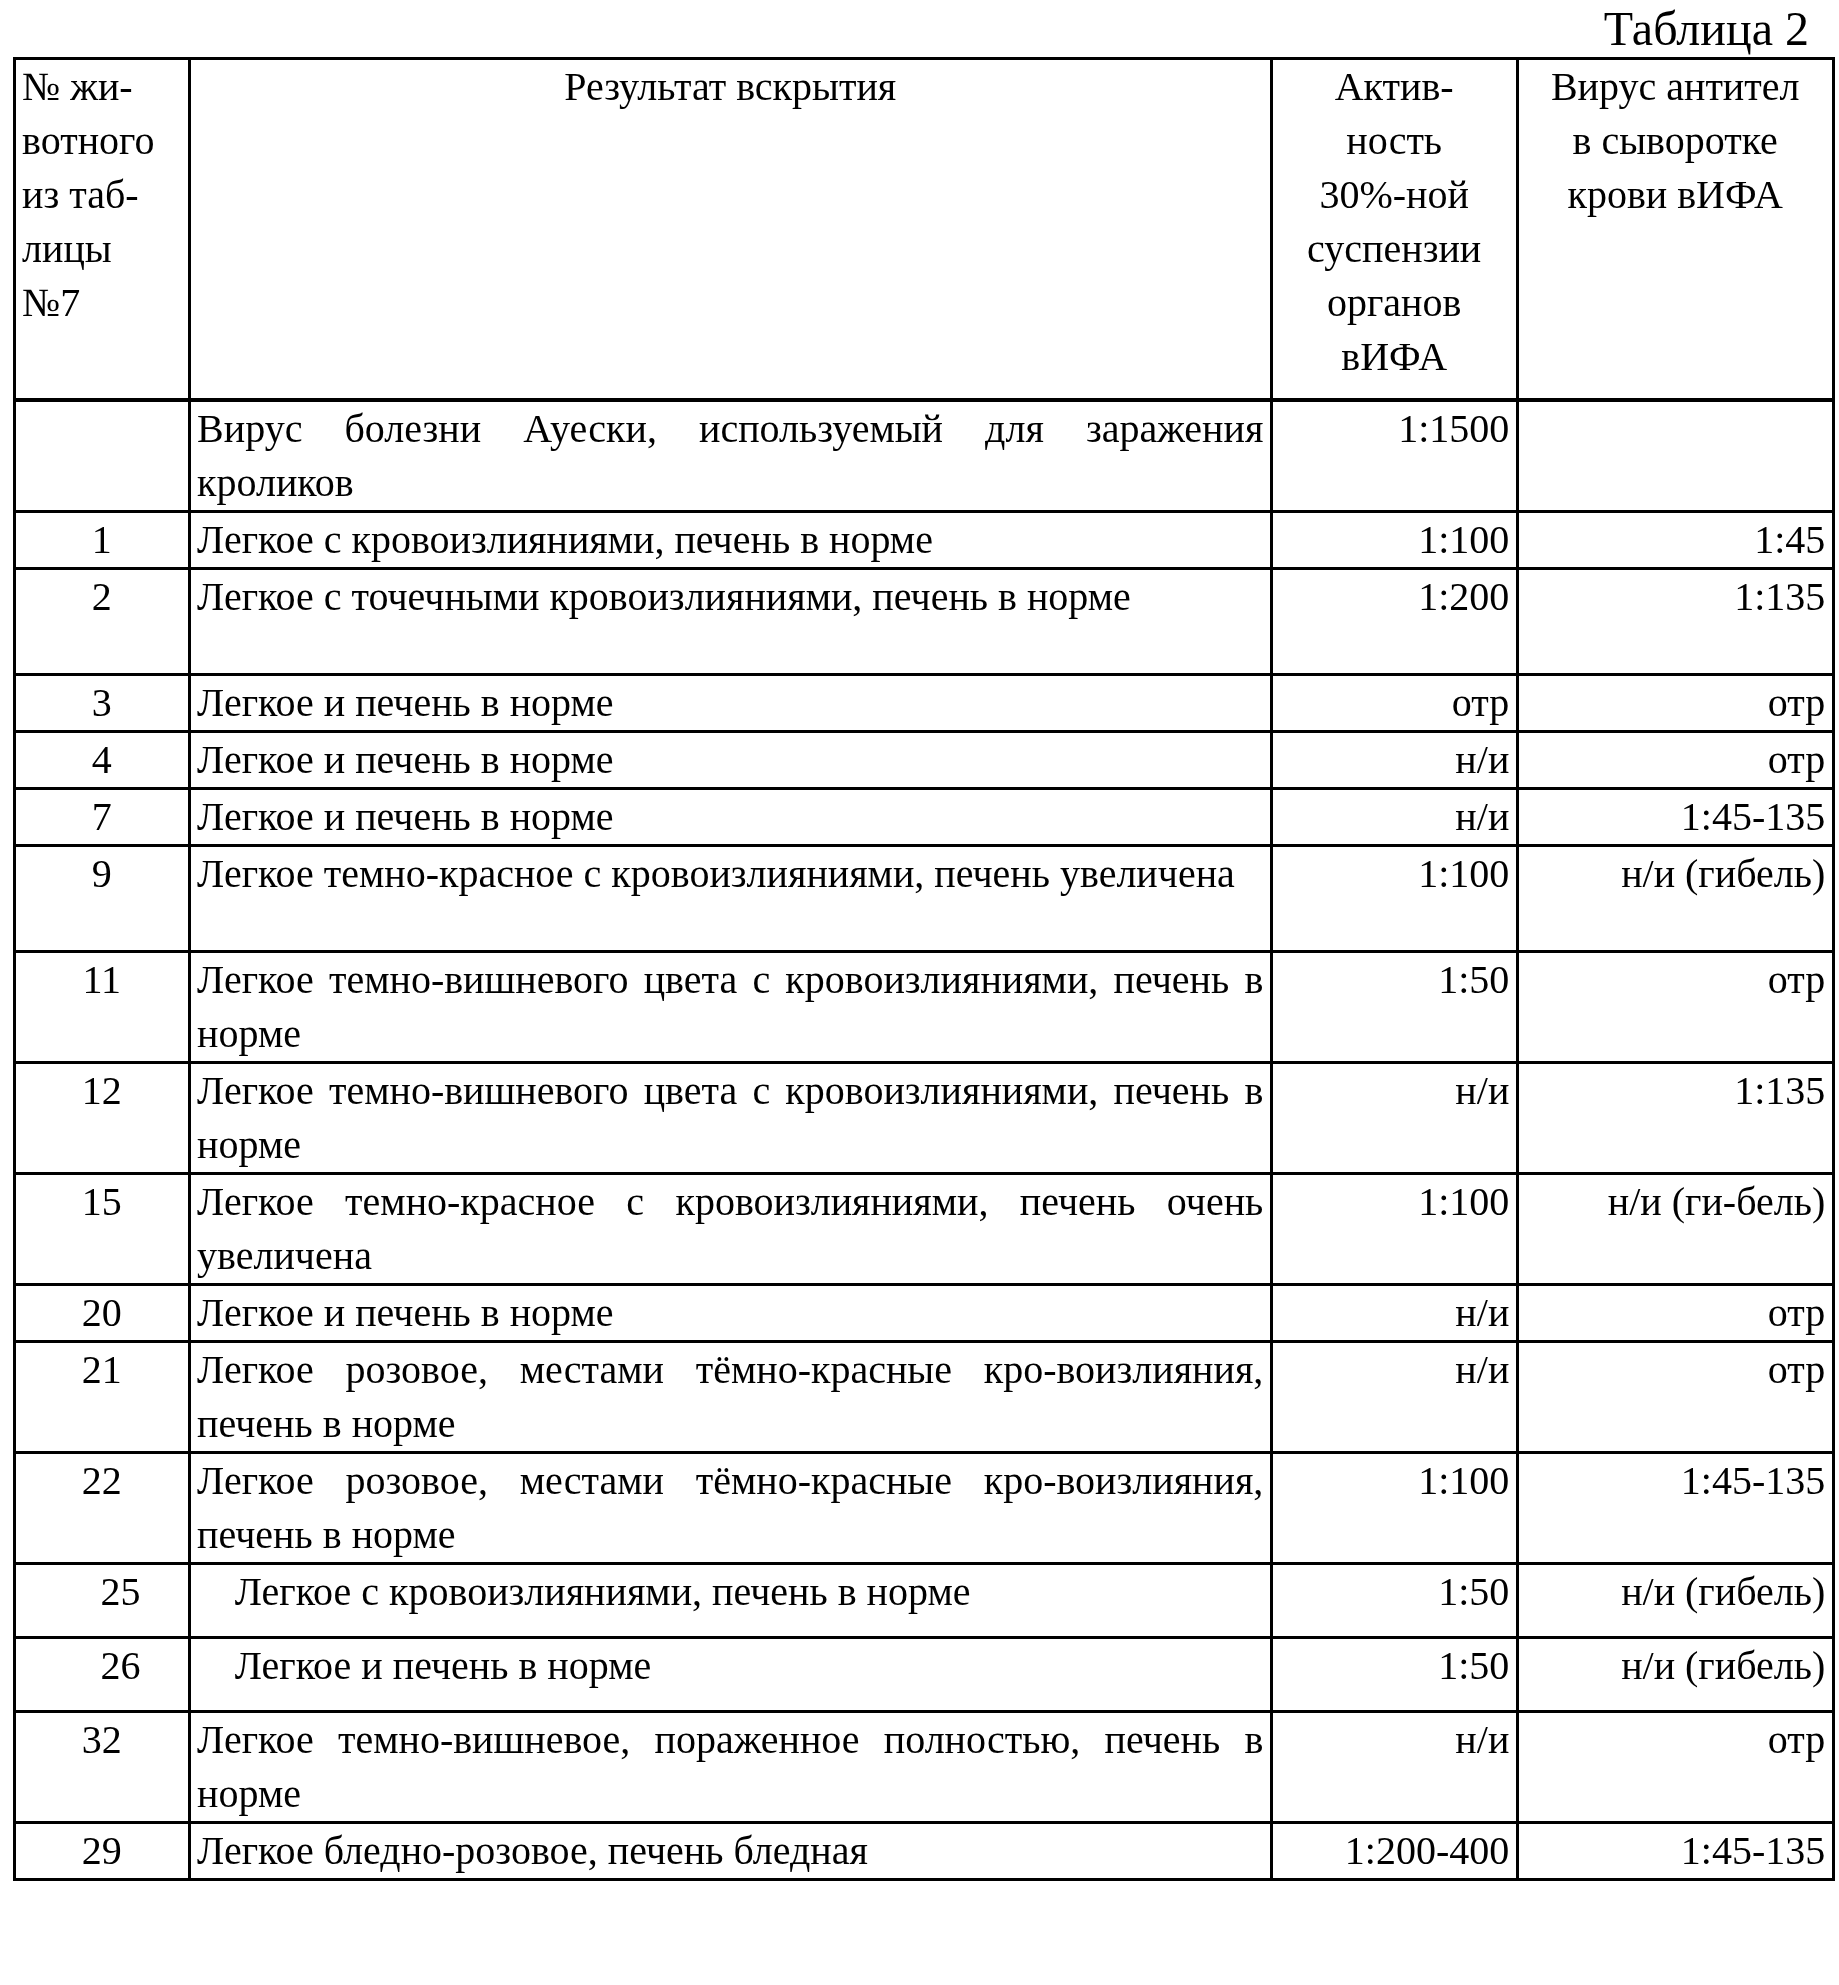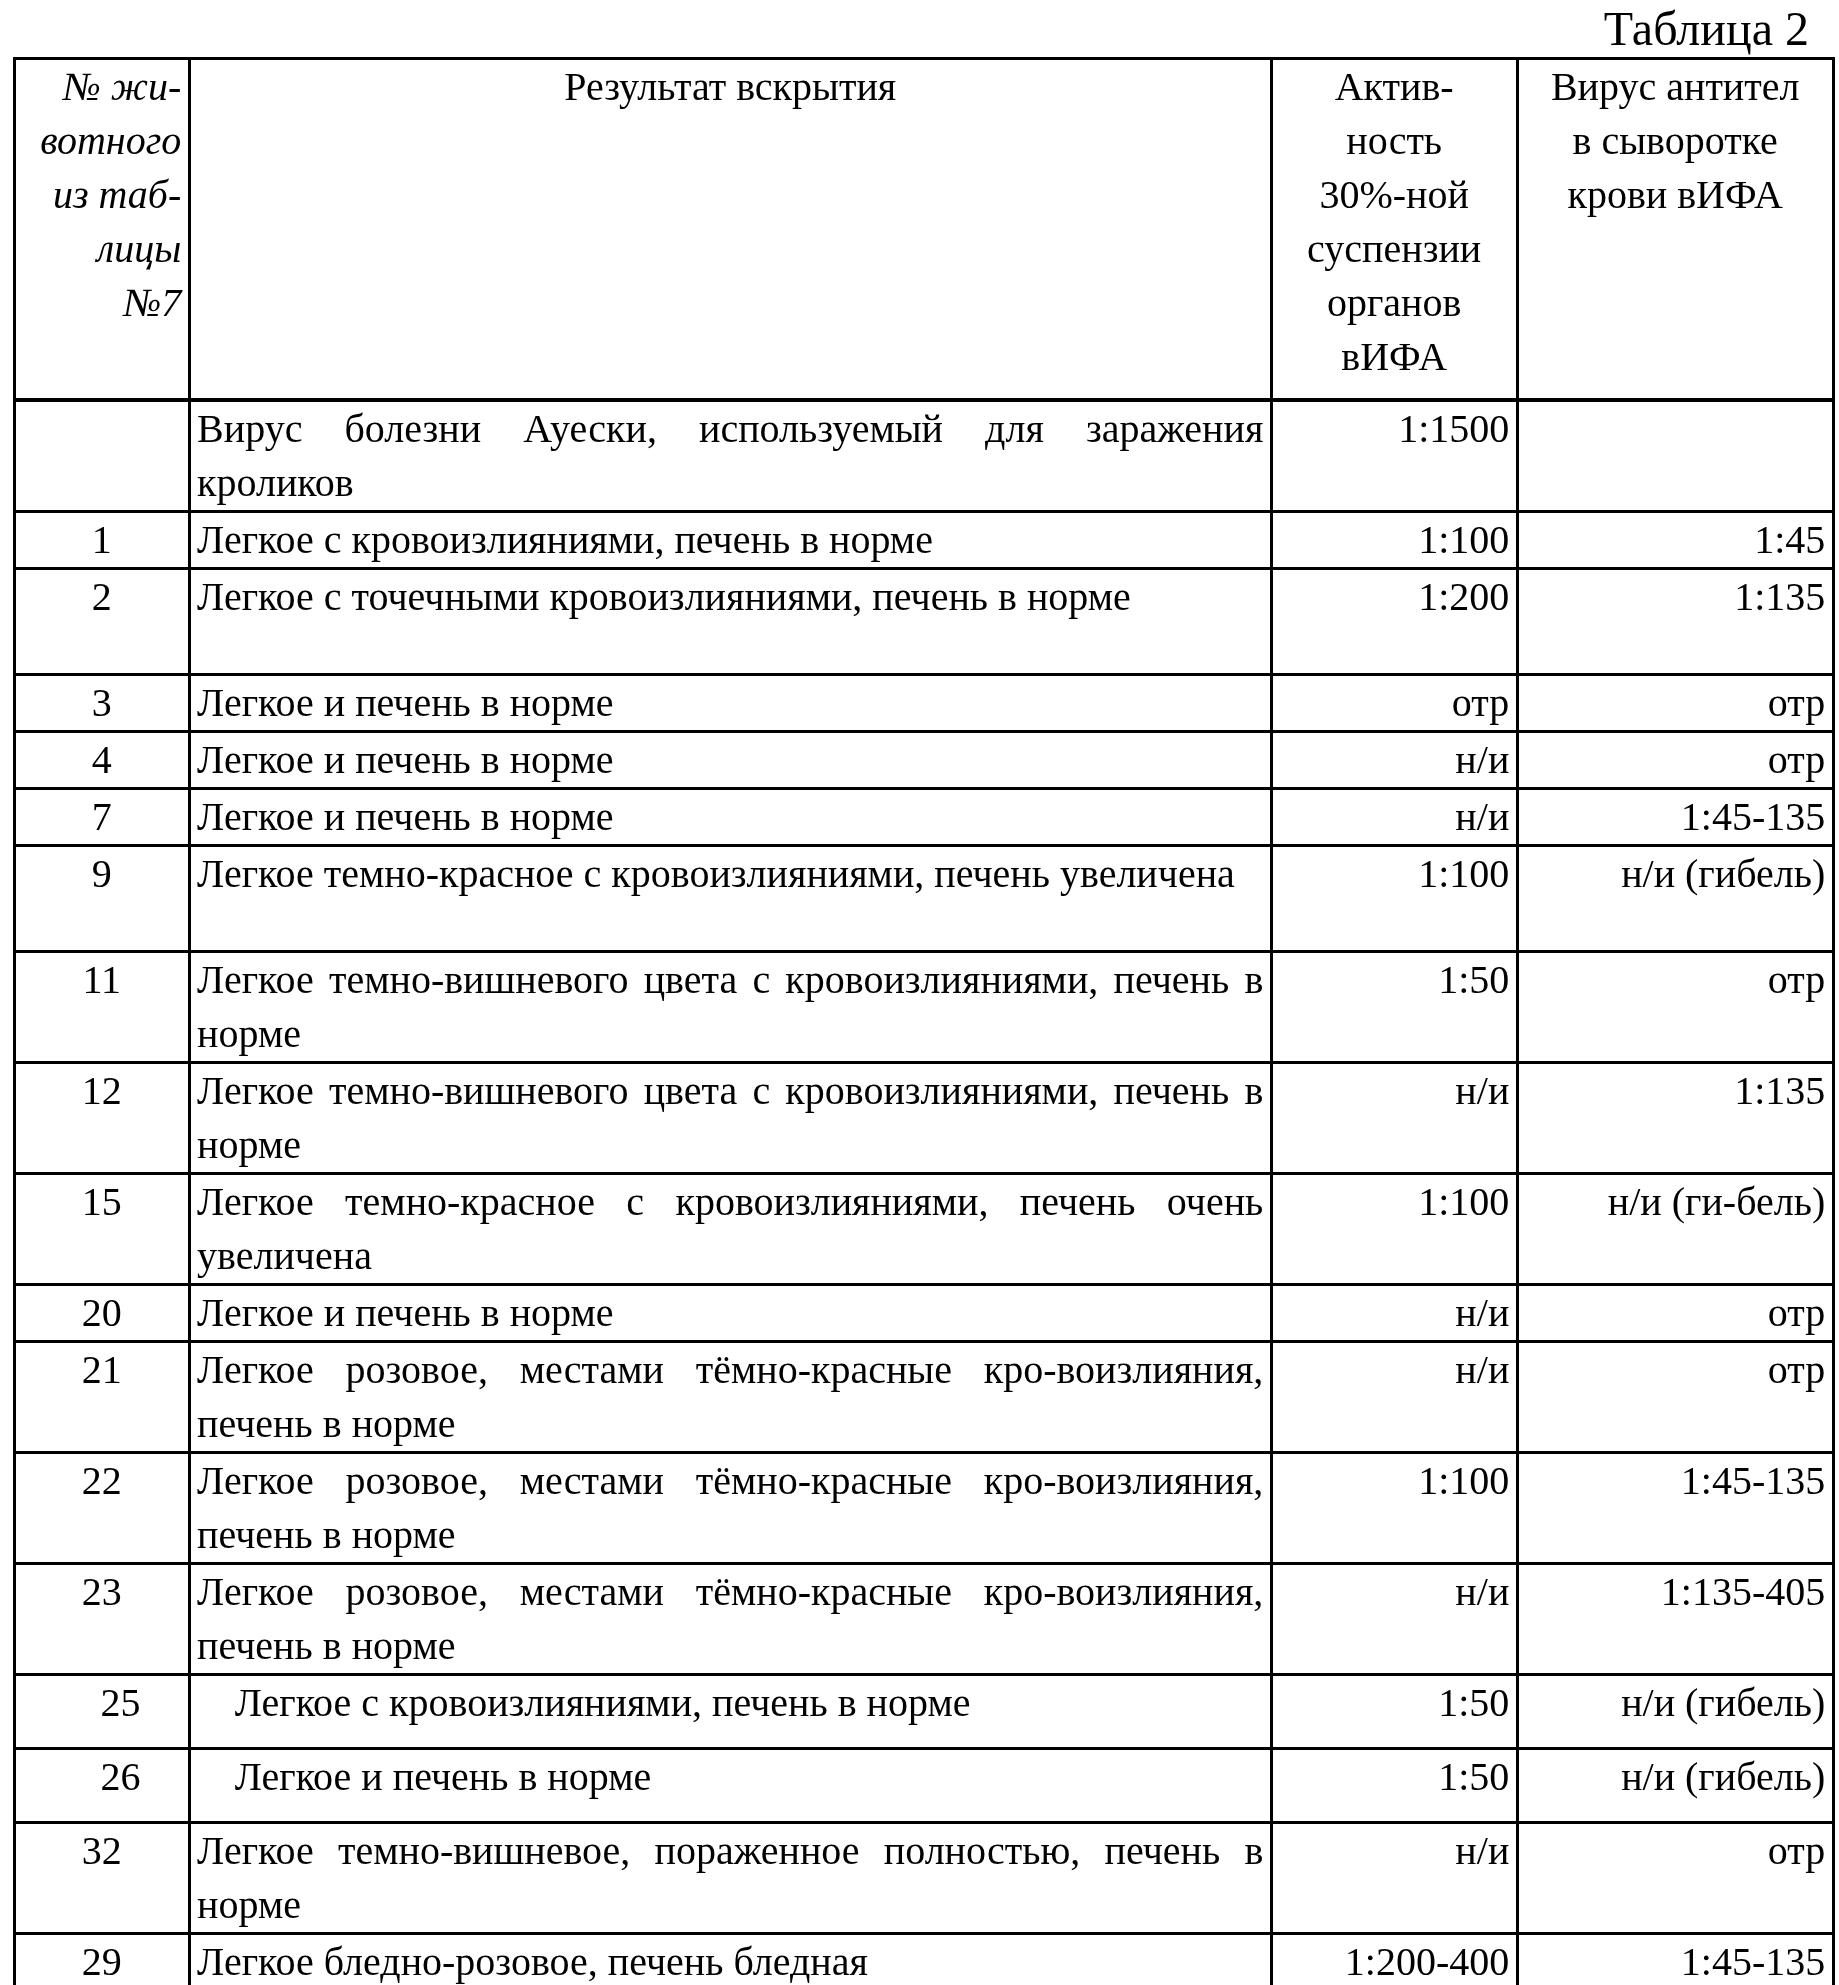--- a/index.html
+++ b/index.html
@@ -5,21 +5,21 @@
   html, body { margin: 0; padding: 0; background: #ffffff; }
   body { width: 1839px; height: 1985px; position: relative; overflow: hidden;
          font-family: "Liberation Serif", "DejaVu Serif", serif; color: #000; }
   .caption { position: absolute; top: 6.4px; right: 30px; font-size: 48px; line-height: 46px; }
   table.data { position: absolute; left: 12.7px; top: 57px; width: 1820px;
                border-collapse: collapse; table-layout: fixed; }
   table.data td, table.data th { border: 3.2px solid #000; vertical-align: top;
                font-weight: normal; padding: 0 6.4px; font-size: 40px; line-height: 54px; }
   table.data thead th { border-bottom-width: 4.8px; }
   col.c1 { width: 175px; } col.c2 { width: 1082px; } col.c3 { width: 246px; } col.c4 { width: 316px; }
-  th.h-num { text-align: right; font-size: 33px; line-height: 51px; padding-top: 8px; height: 338px; font-style: italic; }
+  th.h-num { text-align: left; font-size: 33px; line-height: 51px; padding-top: 8px; height: 338px; }
   th.h-result { text-align: center; font-size: 46px; line-height: 51px; padding-top: 11px; padding-left: 48px; }
   th.h-act, th.h-titr { font-size: 40px; line-height: 54px; padding-top: 4.8px; }
   td.num { text-align: center; }
   td.desc { text-align: justify; padding-left: 9.5px; }
   td.act, td.titr { text-align: right; }
   tr.r-tall td { height: 103px; }
   tr.r-short td { height: 49px; }
   tr.r-mid td { height: 71px; padding-left: 44px; }
 </style>
 </head>
@@ -132,26 +132,20 @@
       <td class="desc">Легкое розовое, местами тёмно-красные кро-воизлияния, печень в норме</td>
       <td class="act">н/и</td>
       <td class="titr">отр</td>
     </tr>
       <tr class="r-tall">
       <td class="num">22</td>
       <td class="desc">Легкое розовое, местами тёмно-красные кро-воизлияния, печень в норме</td>
       <td class="act">1:100</td>
       <td class="titr">1:45-135</td>
     </tr>
-      <tr class="r-tall">
-      <td class="num">23</td>
-      <td class="desc">Легкое розовое, местами тёмно-красные кро-воизлияния, печень в норме</td>
-      <td class="act">н/и</td>
-      <td class="titr">1:135-405</td>
-    </tr>
       <tr class="r-mid">
       <td class="num">25</td>
       <td class="desc">Легкое с кровоизлияниями, печень в норме</td>
       <td class="act">1:50</td>
       <td class="titr">н/и (гибель)</td>
     </tr>
       <tr class="r-mid">
       <td class="num">26</td>
       <td class="desc">Легкое и печень в норме</td>
       <td class="act">1:50</td>

